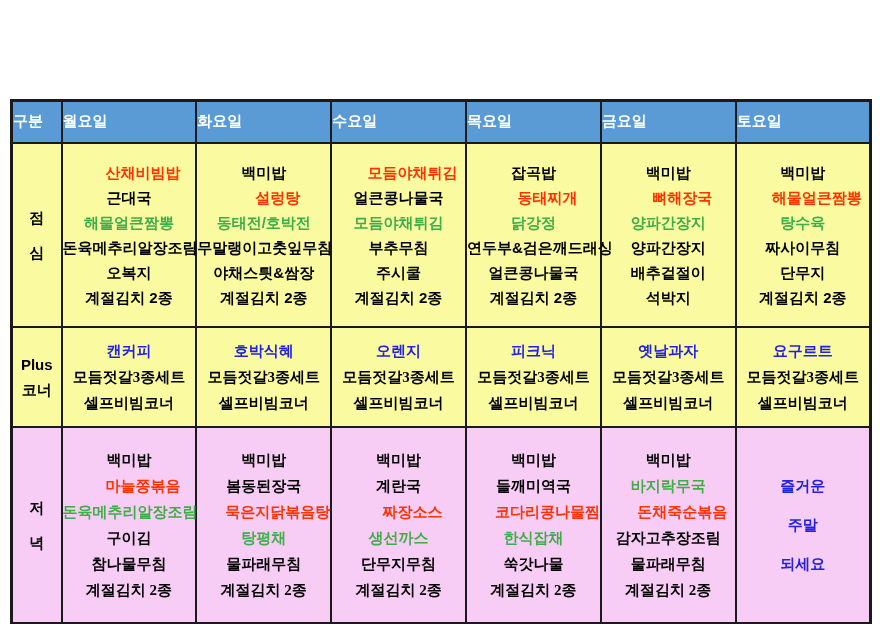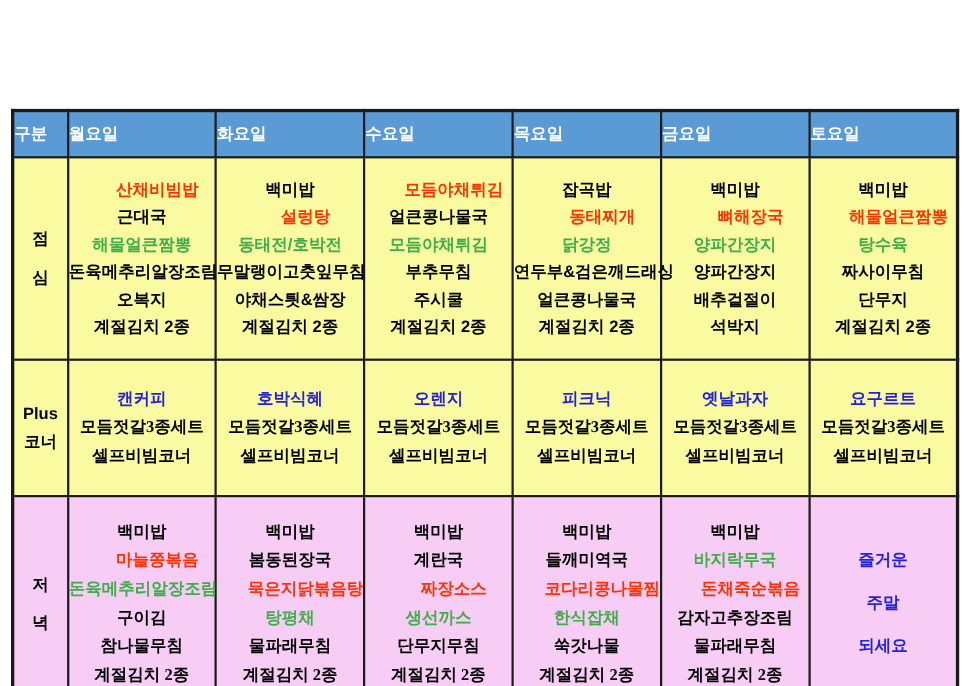--- a/index.html
+++ b/index.html
@@ -6,21 +6,21 @@
   .page{position:relative;width:880px;height:624px;background:#ffffff;overflow:hidden;
         font-family:"Liberation Sans","DejaVu Sans",sans-serif;}
   table.menu{position:absolute;left:10px;top:99px;width:862px;
              border-collapse:collapse;table-layout:fixed;
              border:3px solid var(--border,#1a1a1a);}
   th,td{border:2px solid var(--border,#1a1a1a);padding:0;}
   thead tr{height:42px;}
   thead th{background:var(--header-bg,#5b9bd5);color:var(--header-text,#fff);
            font-size:15px;font-weight:700;text-align:left;}
   tr.r-lunch{height:184px;}
-  tr.r-plus{height:124px;}
+  tr.r-plus{height:100px;}
   tr.r-dinner{height:197px;}
   .bg-lunch{background:var(--lunch-bg,#fafaa0);}
   .bg-dinner{background:var(--dinner-bg,#f7ccf5);}
   td.cell, th.row-label{vertical-align:middle;text-align:center;}
   .item{display:block;font-size:15px;font-weight:700;line-height:25px;
         white-space:nowrap;color:var(--text,#000);}
   .cell-plus .item,.cell-dinner .item{line-height:26px;font-family:Liberation Serif, serif;}
   .spread .item{margin:13px 0;}
   .item[data-color="r"]{color:var(--red,#ff3300);padding-left:28px;}
   .item[data-color="g"]{color:var(--green,#3eae49);}

